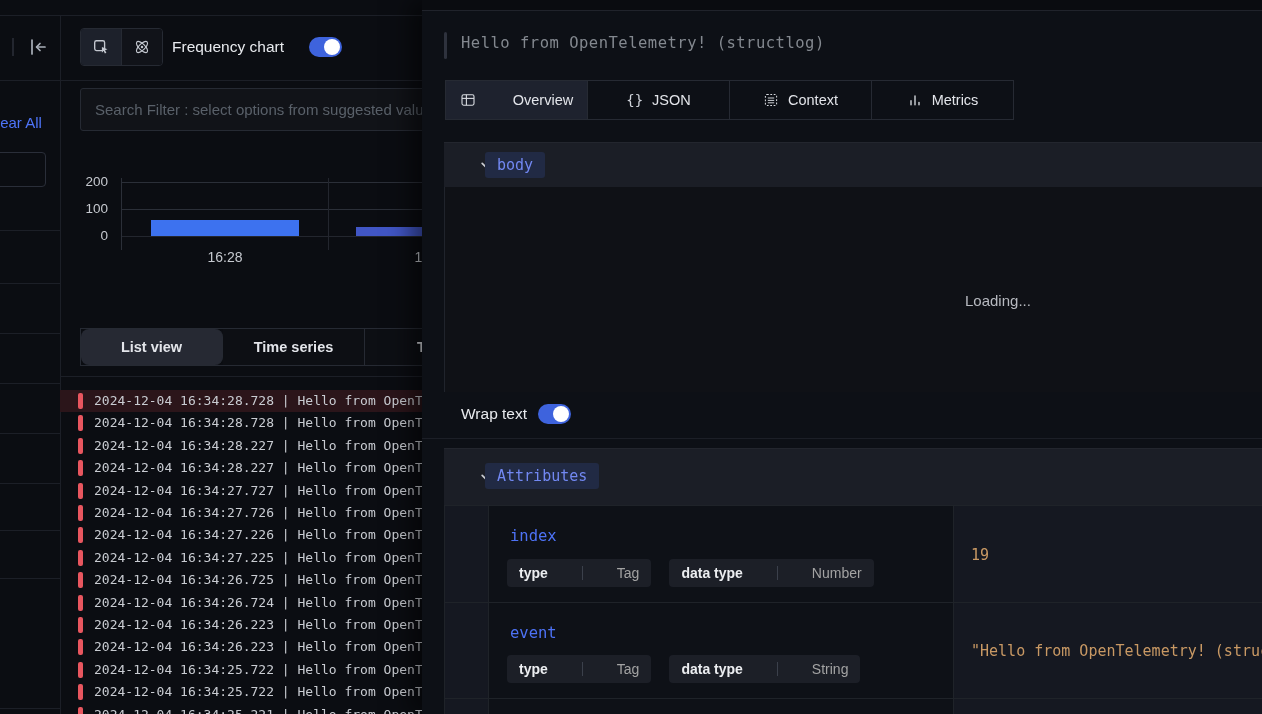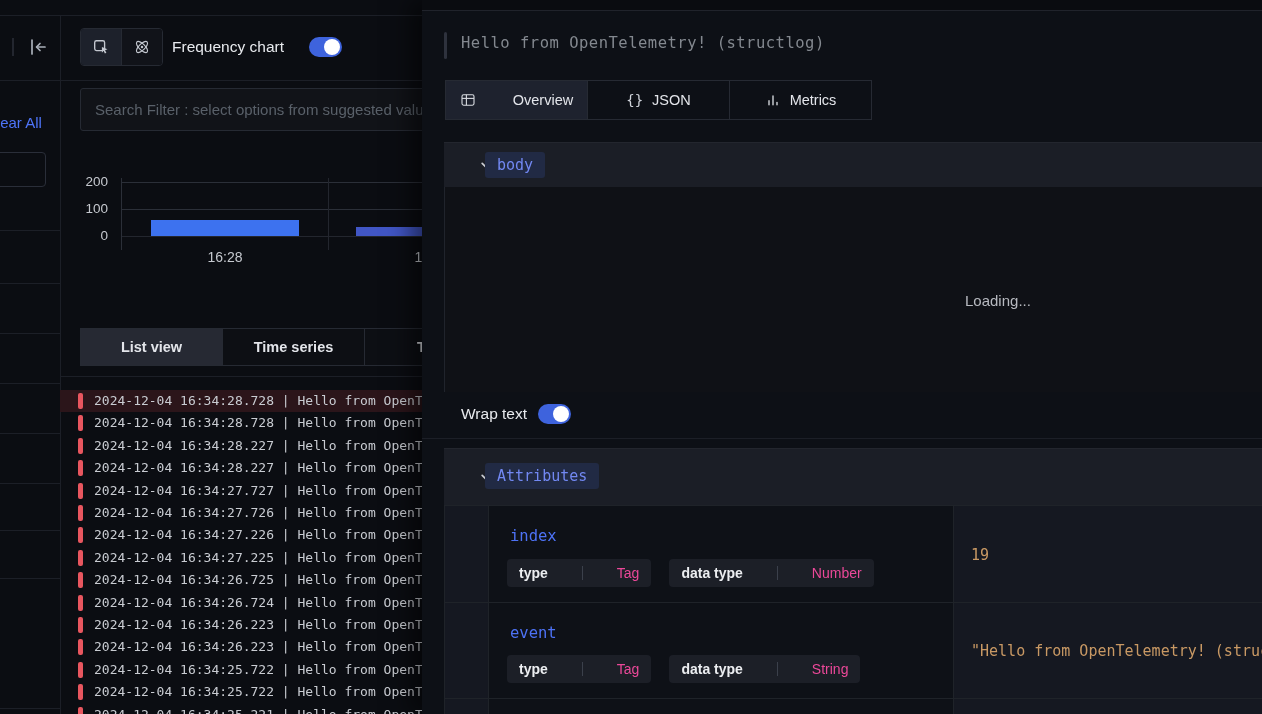--- a/index.html
+++ b/index.html
@@ -24,21 +24,21 @@
               border-radius:3px;display:flex;align-items:center;overflow:hidden;}
   .search-box span{padding-left:14px;font-size:15px;color:#596069;white-space:nowrap;}
 
   .ytick{position:absolute;width:34px;text-align:right;font-size:13.5px;color:#c6c9cf;}
   .xtick{position:absolute;width:70px;text-align:center;font-size:14px;color:#c6c9cf;}
   .bar{position:absolute;}
 
   .view-tabs{left:80px;top:328px;display:flex;border:1px solid #262a33;height:36px;}
   .view-tab{width:141px;display:flex;align-items:center;justify-content:center;font-size:14.5px;
             font-weight:600;color:#e3e5ea;background:#0d0f14;border-right:1px solid #262a33;}
-  .view-tab.active{background:#262933;}
+  .view-tab.active{background:#262933;border-radius:8px;}
   .view-tab:last-child{border-right:none;}
 
   .loglist{left:60px;top:390px;width:1202px;height:324px;overflow:hidden;}
   .logrow{position:absolute;left:0;width:100%;height:22.4px;}
   .logrow.hl{background:#2b151a;}
   .logrow .sev{position:absolute;left:18px;top:3px;width:5px;height:16px;border-radius:2px;background:#e8565f;}
   .logrow .txt{position:absolute;left:34px;top:0;line-height:22.4px;font-size:13px;color:#c9ccd2;
                white-space:nowrap;font-family:"DejaVu Sans Mono",monospace;}
 
   
@@ -68,21 +68,21 @@
   .attr-col1{position:absolute;left:43px;top:0;width:465px;height:100%;background:#0e1117;}
   .attr-col2{position:absolute;left:508px;top:0;width:310px;height:100%;background:#151821;}
   .attr-v1{position:absolute;left:43px;top:0;width:1px;height:100%;background:#1f2329;}
   .attr-v2{position:absolute;left:508px;top:0;width:1px;height:100%;background:#1f2329;}
   .attr-h{position:absolute;left:0;width:100%;height:1px;background:#1f2329;}
   .attr-key{position:absolute;left:65px;font-family:"DejaVu Sans Mono",monospace;font-size:15.5px;color:#4d72f5;}
   .pills{position:absolute;left:62px;display:flex;gap:18px;}
   .pill{display:inline-flex;align-items:center;background:#1c1f27;border-radius:4px;padding:6px 12px;font-size:14px;gap:24px;}
   .pill .pl{color:#eceef1;font-weight:700;}
   .pill .psep{width:1px;height:14px;background:#3b404b;margin:0 10px;}
-  .pill .pv{color:#ec4899;}
+  .pill .pv{color:#a3a3a3;}
   .attr-val{position:absolute;left:526px;font-family:"DejaVu Sans Mono",monospace;font-size:15px;
             color:#c99964;white-space:nowrap;}
   svg{display:block;}
 </style>
 </head>
 <body>
 
 <div class="page">
 
   <div class="hline" style="left:0;top:15px;width:422px;"></div>
@@ -232,20 +232,27 @@
             <path d="M2.5 8h15"></path>
             <path d="M8 3.5v13"></path>
         </svg>
         <span>Overview</span>
       </div>
       <div class="dtab">
         <span class="glyph">{}</span>
         <span>JSON</span>
       </div>
       <div class="dtab">
+        <svg width="16" height="16" viewBox="0 0 20 20" fill="none" stroke="#d7dadf" stroke-width="1.3">
+          <rect x="3" y="3" width="14" height="14" rx="2" stroke-dasharray="2.2 2"></rect>
+          <path d="M6 7.5h8M6 10.5h8M6 13.5h8" stroke-width="1.2"></path>
+        </svg>
+        <span>Context</span>
+      </div>
+      <div class="dtab">
         <svg width="16" height="16" viewBox="0 0 20 20" fill="none" stroke="#d7dadf" stroke-width="1.7" stroke-linecap="round">
           <path d="M5 16v-5"></path>
             <path d="M10 16V5"></path>
             <path d="M15 16v-3"></path>
         </svg>
         <span>Metrics</span>
       </div>
     </div>
 
     <div class="sec-head" style="top:142px;height:45px;">

